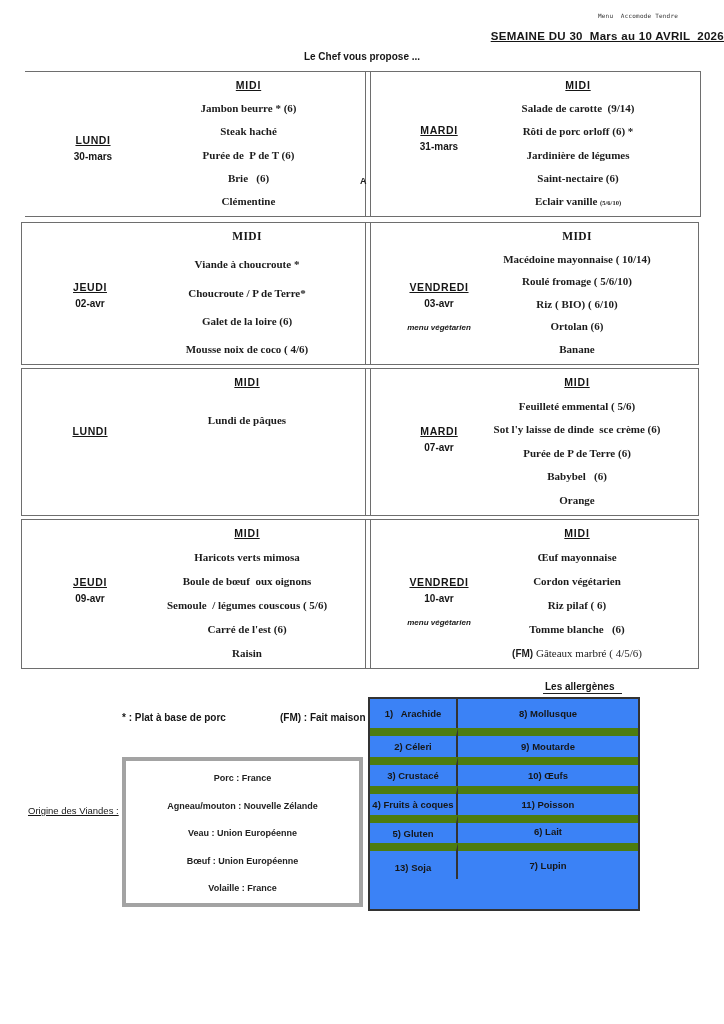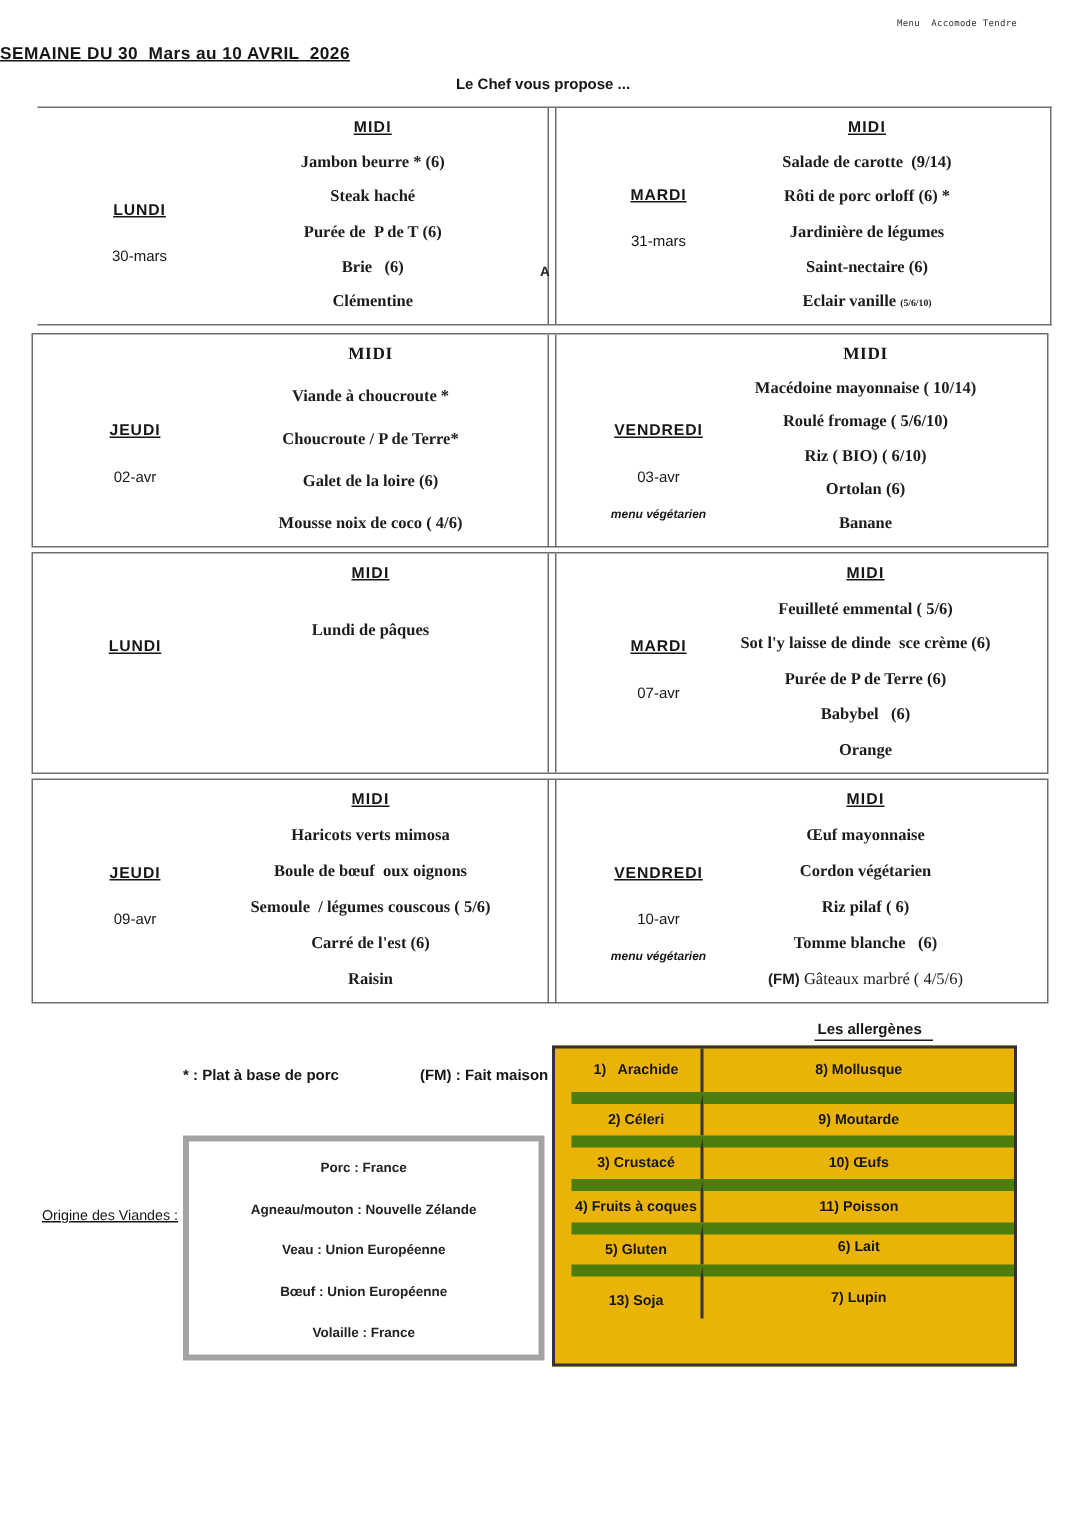--- a/index.html
+++ b/index.html
@@ -7,21 +7,21 @@
   .page {
     position:relative; width:724px; height:1024px; background:#ffffff;
     font-family:"Liberation Sans", sans-serif; color:#161616; overflow:hidden;
   }
   .corner-note {
     position:absolute; left:598px; top:12px;
     font-family:"DejaVu Sans Mono", monospace; font-size:6px; color:#333;
     white-space:pre; letter-spacing:0.2px;
   }
   .title {
-    position:absolute; left:0; top:30px; width:724px; text-align:left;
+    position:absolute; left:0; top:30px; width:724px; text-align:right;
     font-size:11.5px; font-weight:bold; letter-spacing:0.3px;
   }
   .title span { text-decoration:underline; white-space:pre; }
   .subtitle {
     position:absolute; left:0; top:51px; width:724px; text-align:center;
     font-size:10px; font-weight:bold; white-space:pre;
   }
   
   .row { position:absolute; display:flex; }
   .row1 { top:71px; left:25px; width:676px; height:146px;
@@ -30,21 +30,21 @@
   .row3 { top:368px; left:21px; width:678px; height:148px; border:1px solid #6e6e6e; }
   .row4 { top:519px; left:21px; width:678px; height:150px; border:1px solid #6e6e6e; }
   .half { position:relative; height:100%; }
   .half.l { width:344px; border-right:1px solid #6e6e6e; }
   .row1 .half.l { width:341px; }
   .gapv { width:4px; height:100%; }
   .half.r { flex:1; border-left:1px solid #6e6e6e; }
   .day-col { position:absolute; left:12px; top:56px; width:112px; text-align:center; }
   .day-col.t62 { top:62px; } .day-col.t52 { top:52px; } .day-col.t58 { top:58px; }
   .day { font-size:10.5px; font-weight:bold; text-decoration:underline; letter-spacing:0.6px; white-space:pre; }
-  .date { font-size:10px; font-weight:normal; margin-top:20px; white-space:pre; }
+  .date { font-size:10px; font-weight:bold; margin-top:5px; white-space:pre; }
   .veg  { font-size:8px; font-weight:bold; font-style:italic; margin-top:14px; white-space:pre; }
   .menu-col {
     position:absolute; top:0; bottom:0; left:115px; right:8px;
     display:flex; flex-direction:column; align-items:center; justify-content:space-between;
     padding:7px 0 9px 0;
   }
   .half.r .menu-col { left:95px; right:10px; }
   .menu-col.start { justify-content:flex-start; }
   .menu-col.start .item { margin-top:26px; }
   .midi { font-size:10.5px; font-weight:bold; }
@@ -54,26 +54,25 @@
   .item .tiny { font-size:6.5px; }
   .item .fm { font-family:"Liberation Sans", sans-serif; font-size:10px; font-weight:bold; }
   .item .reg { font-weight:normal; }
   .stray-a { position:absolute; left:360px; top:176px; font-size:9px; font-weight:bold; color:#222; }
   
   .allerg-h {
     position:absolute; left:543px; top:681px; font-size:10px; font-weight:bold;
     border-bottom:1px solid #1e1e1e; padding:0 8px 1px 2px; white-space:pre;
   }
   .allerg {
-    position:absolute; left:368px; top:697px; width:310px;
+    position:absolute; left:368px; top:697px; width:272px;
     border:2px solid #333333; display:grid;
     grid-template-columns:88px 1fr;
     grid-template-rows:29px 29px 29px 29px 28px 36px 30px;
-    background:#eab308;
-    padding-left:11px;
+    background:#3b82f6;
   }
   .allerg > div {
     display:flex; align-items:center; justify-content:center;
     font-size:9.5px; font-weight:bold; white-space:pre;
     border-top:8px solid #4d7c0f;
   }
   .allerg > div:nth-child(-n+2) { border-top:none; }
   .allerg > div:nth-child(odd) { border-right:2px solid #333333; }
   .allerg > div.low { align-items:flex-end; padding-bottom:6px; }
   

